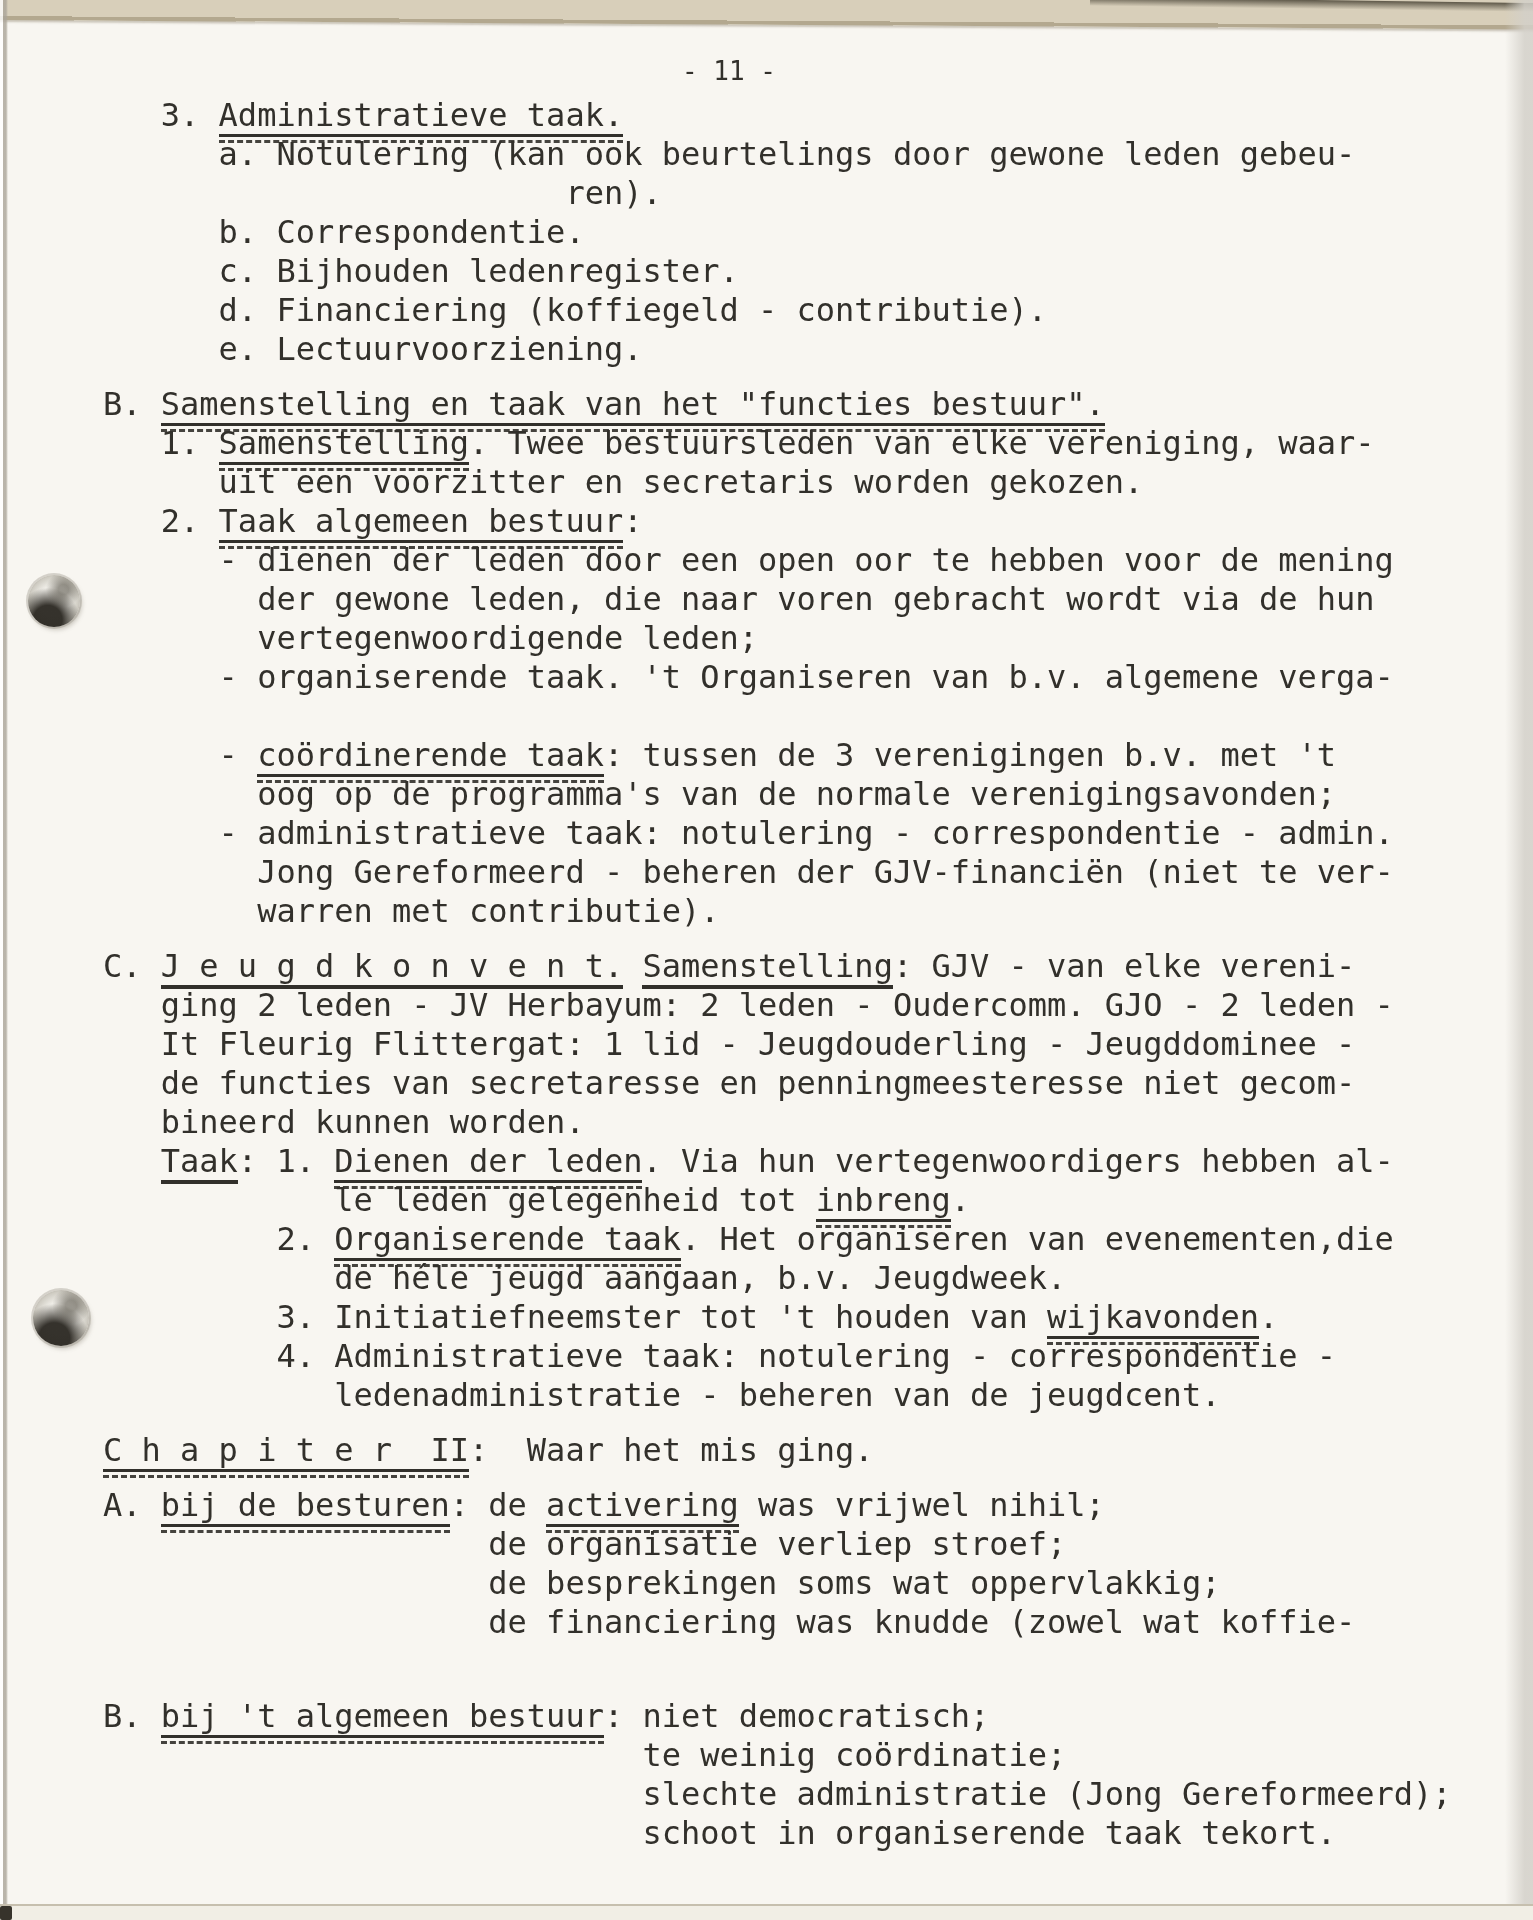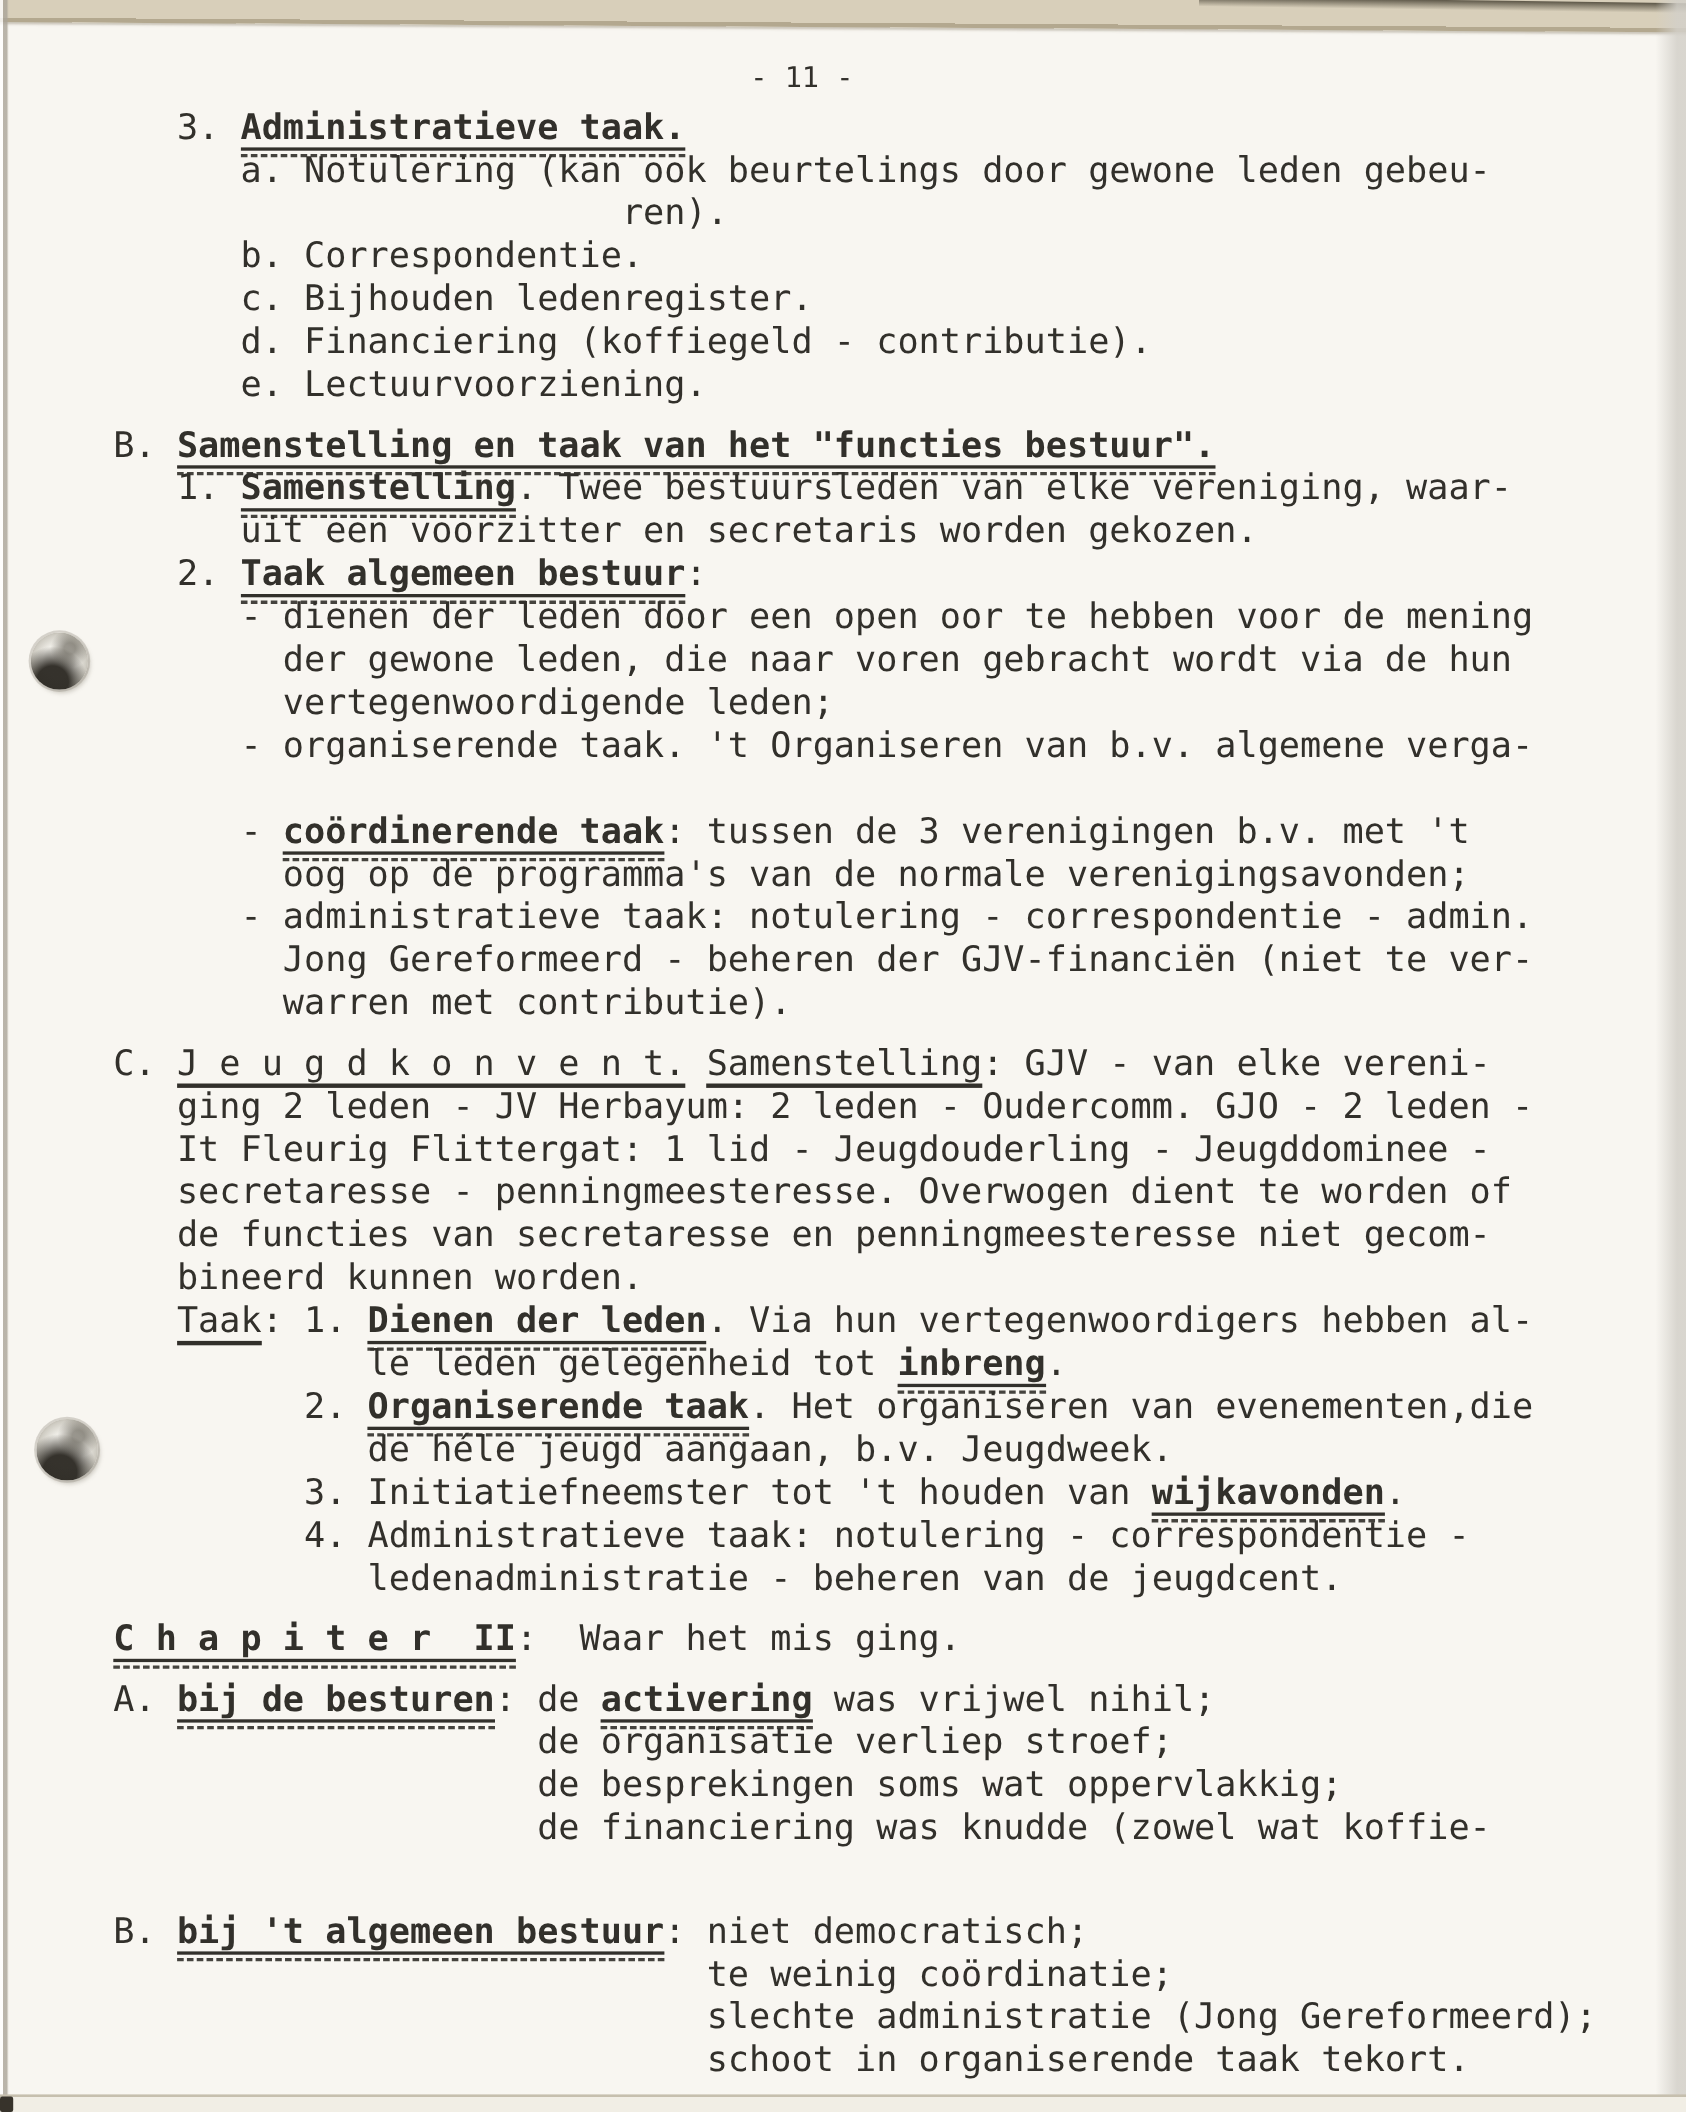--- a/index.html
+++ b/index.html
@@ -70,21 +70,20 @@
     font-size:32px;line-height:39px;
   }
   .line{white-space:pre;min-height:39px;}
   .line.gap{margin-top:16px;}
   .u{
     border-bottom:4px solid var(--ink);
   }
   .u2{
     position:relative;
     border-bottom:3px solid var(--ink);
-    font-weight:bold;
   }
   .u2::after{
     content:"";
     position:absolute;left:0;right:0;bottom:-9px;
     border-top:3px dashed var(--ink);
     opacity:.9;
   }
 </style>
 </head>
 <body>
@@ -117,21 +116,20 @@
     <div class="line"><span>      </span><span>- organiserende taak. 't Organiseren van b.v. algemene verga-</span></div>
     <div class="line"><span>        </span></div>
     <div class="line"><span>      </span><span>- </span><span class="u2">coördinerende taak</span><span>: tussen de 3 verenigingen b.v. met 't</span></div>
     <div class="line"><span>        </span><span>oog op de programma's van de normale verenigingsavonden;</span></div>
     <div class="line"><span>      </span><span>- administratieve taak: notulering - correspondentie - admin.</span></div>
     <div class="line"><span>        </span><span>Jong Gereformeerd - beheren der GJV-financiën (niet te ver-</span></div>
     <div class="line"><span>        </span><span>warren met contributie).</span></div>
     <div class="line gap"><span></span><span>C. </span><span class="u">J e u g d k o n v e n t.</span><span> </span><span class="u">Samenstelling</span><span>: GJV - van elke vereni-</span></div>
     <div class="line"><span>   </span><span>ging 2 leden - JV Herbayum: 2 leden - Oudercomm. GJO - 2 leden -</span></div>
     <div class="line"><span>   </span><span>It Fleurig Flittergat: 1 lid - Jeugdouderling - Jeugddominee -</span></div>
-    <div class="line"><span>   </span><span>secretaresse - penningmeesteresse. Overwogen dient te worden of</span></div>
     <div class="line"><span>   </span><span>de functies van secretaresse en penningmeesteresse niet gecom-</span></div>
     <div class="line"><span>   </span><span>bineerd kunnen worden.</span></div>
     <div class="line"><span>   </span><span class="u">Taak</span><span>: 1. </span><span class="u2">Dienen der leden</span><span>. Via hun vertegenwoordigers hebben al-</span></div>
     <div class="line"><span>            </span><span>le leden gelegenheid tot </span><span class="u2">inbreng</span><span>.</span></div>
     <div class="line"><span>         </span><span>2. </span><span class="u2">Organiserende taak</span><span>. Het organiseren van evenementen,die</span></div>
     <div class="line"><span>            </span><span>de héle jeugd aangaan, b.v. Jeugdweek.</span></div>
     <div class="line"><span>         </span><span>3. Initiatiefneemster tot 't houden van </span><span class="u2">wijkavonden</span><span>.</span></div>
     <div class="line"><span>         </span><span>4. Administratieve taak: notulering - correspondentie -</span></div>
     <div class="line"><span>            </span><span>ledenadministratie - beheren van de jeugdcent.</span></div>
     <div class="line gap"><span></span><span class="u2">C h a p i t e r  II</span><span>:  Waar het mis ging.</span></div>

